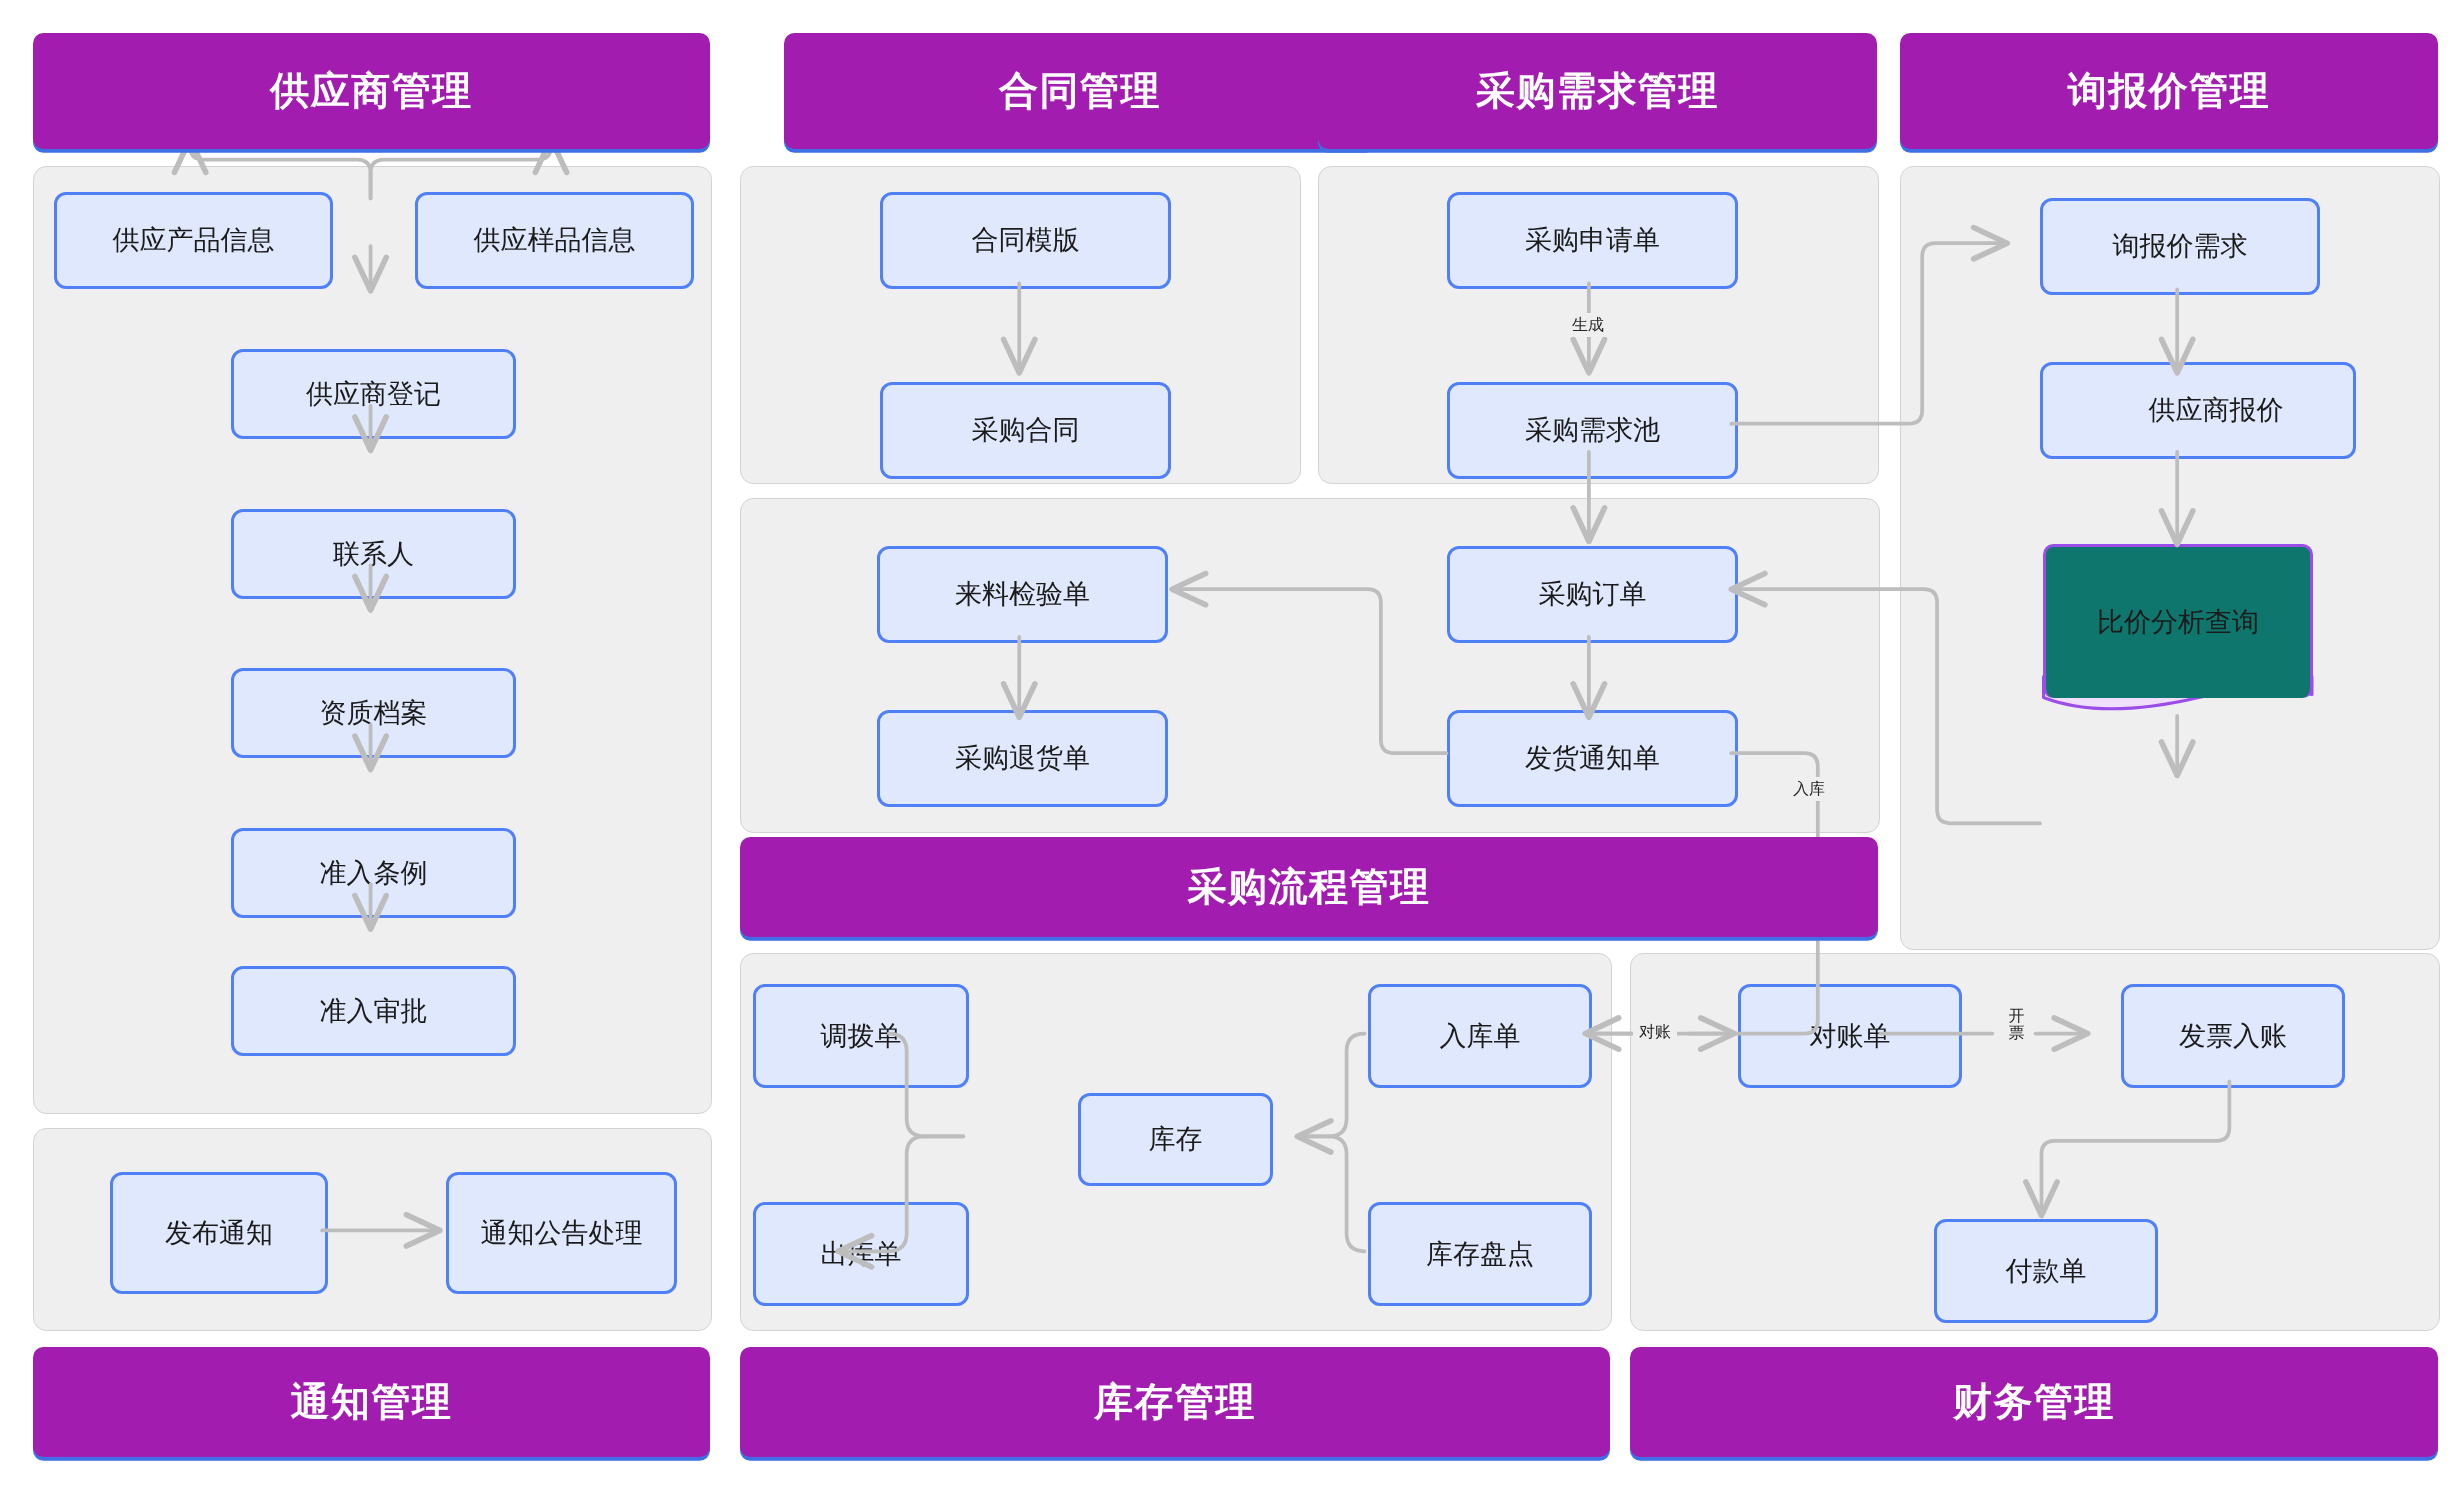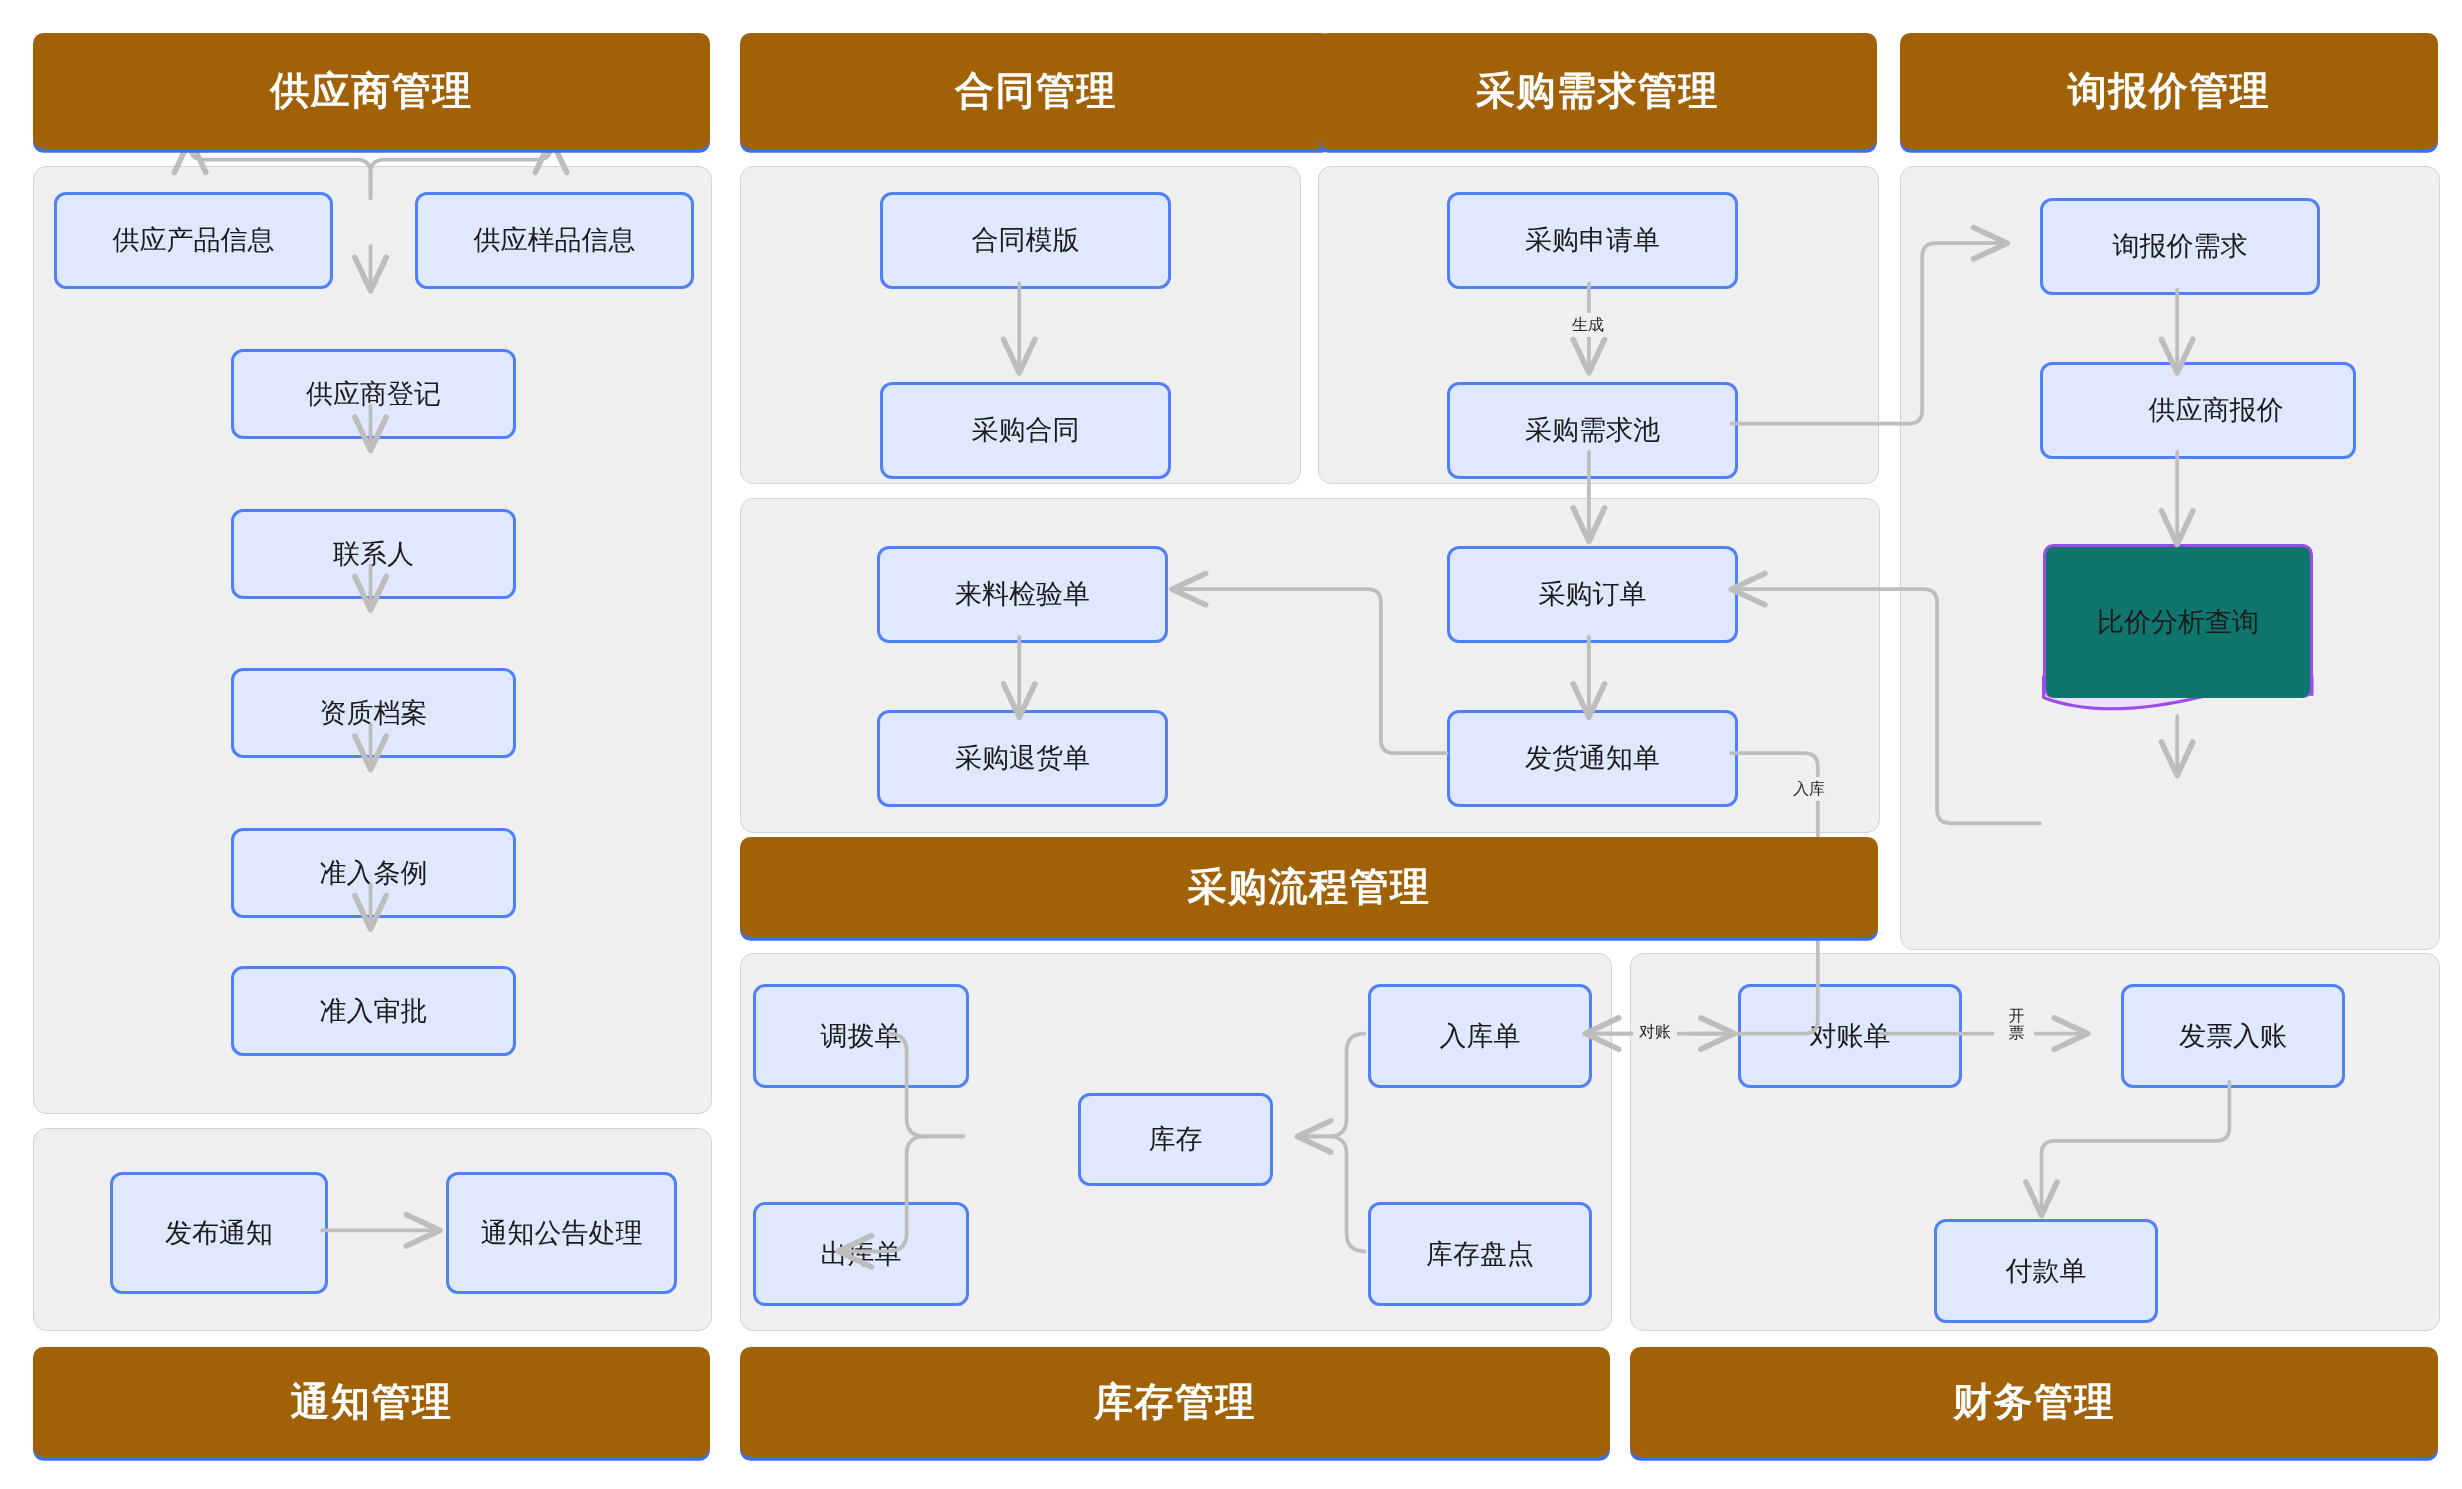--- a/index.html
+++ b/index.html
@@ -1,20 +1,20 @@
 <!DOCTYPE html>
 <html style="font-size:12px"><head>
 <meta charset="utf-8">
 <style>
   html,body{margin:0;padding:0;background:#fff;}
   body{width:2462px;height:1490px;font-family:"Liberation Sans","DejaVu Sans",sans-serif;}
   #stage{position:relative;width:2462px;height:1490px;overflow:hidden;background:#fff;}
   #wires{position:absolute;left:0;top:0;width:2462px;height:1490px;pointer-events:none;z-index:5;}
 
-  .hdr{position:absolute;background:#a16207;border-radius:10.4px;box-shadow:0 3.7px 0 #3f6fe4;
+  .hdr{position:absolute;background:#a21caf;border-radius:10.4px;box-shadow:0 3.7px 0 #3f6fe4;
        display:flex;align-items:center;justify-content:center;color:#fff;font-weight:bold;
        font-size:39px;letter-spacing:1.5px;z-index:6;}
   .grp{position:absolute;background:#efefef;border:1.5px solid #d2d2d2;border-radius:13.4px;z-index:1;}
 
   .node{position:absolute;background:#e0e8fd;border:3px solid #4f80f7;border-radius:12px;
         display:flex;align-items:center;justify-content:center;text-align:center;
         color:#1b1b1b;font-size:27px;line-height:1.2;z-index:4;}
   .node.doc{background:#0f766e;border:3px solid #9b4dea;border-radius:10.4px;border-bottom:none;}
   .docwrap{position:absolute;z-index:4;}
   .docwrap .node.doc{position:absolute;left:0;top:0;right:0;bottom:19.4px;}
@@ -34,21 +34,21 @@
   <div class="grp" style="left:740px;top:166px;width:559px;height:316px;"></div>
   <div class="grp" style="left:1318px;top:166px;width:559px;height:316px;"></div>
   <div class="grp" style="left:740px;top:498px;width:1138px;height:333px;"></div>
   <div class="grp" style="left:1900px;top:166px;width:538px;height:782px;"></div>
   <div class="grp" style="left:740px;top:953px;width:870px;height:376px;"></div>
   <div class="grp" style="left:1630px;top:953px;width:808px;height:376px;"></div>
 
   <div class="hdr" style="left:33px;top:33px;width:677px;height:116px;">
     <span>供应商管理</span>
   </div>
-  <div class="hdr" style="left:740px;top:33px;width:592px;height:116px;font-family:Liberation Mono, monospace;">
+  <div class="hdr" style="left:784px;top:33px;width:592px;height:116px;font-family:Liberation Mono, monospace;">
     <span>合同管理</span>
   </div>
   <div class="hdr" style="left:1318px;top:33px;width:559px;height:116px;">
     <span>采购需求管理</span>
   </div>
   <div class="hdr" style="left:1900px;top:33px;width:538px;height:116px;">
     <span>询报价管理</span>
   </div>
   <div class="hdr" style="left:740px;top:837px;width:1138px;height:100px;">
     <span>采购流程管理</span>

